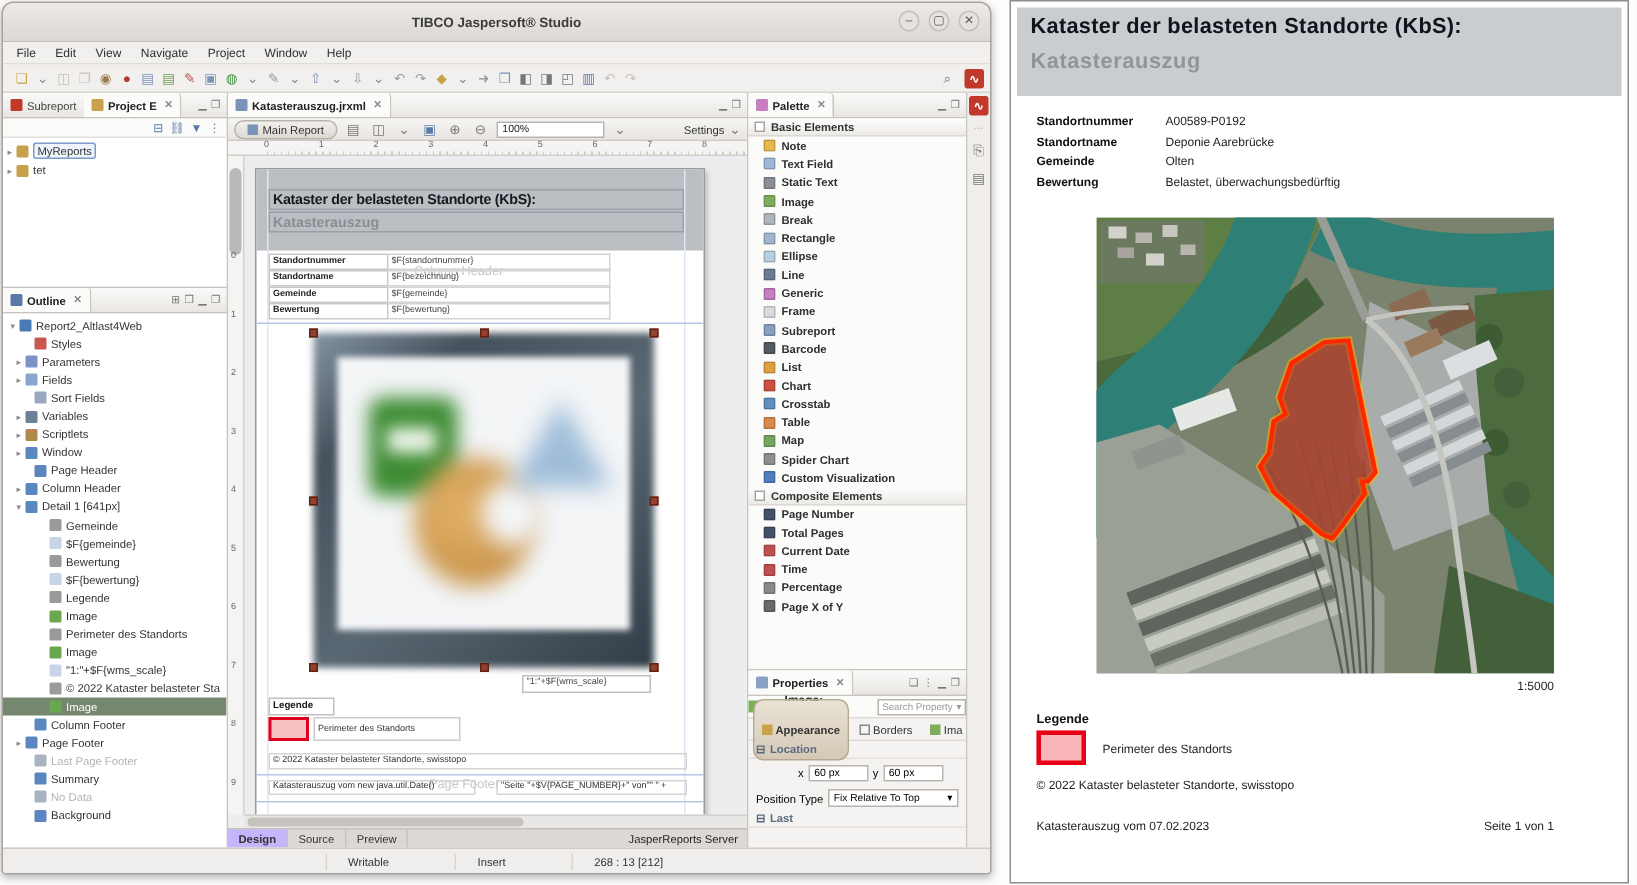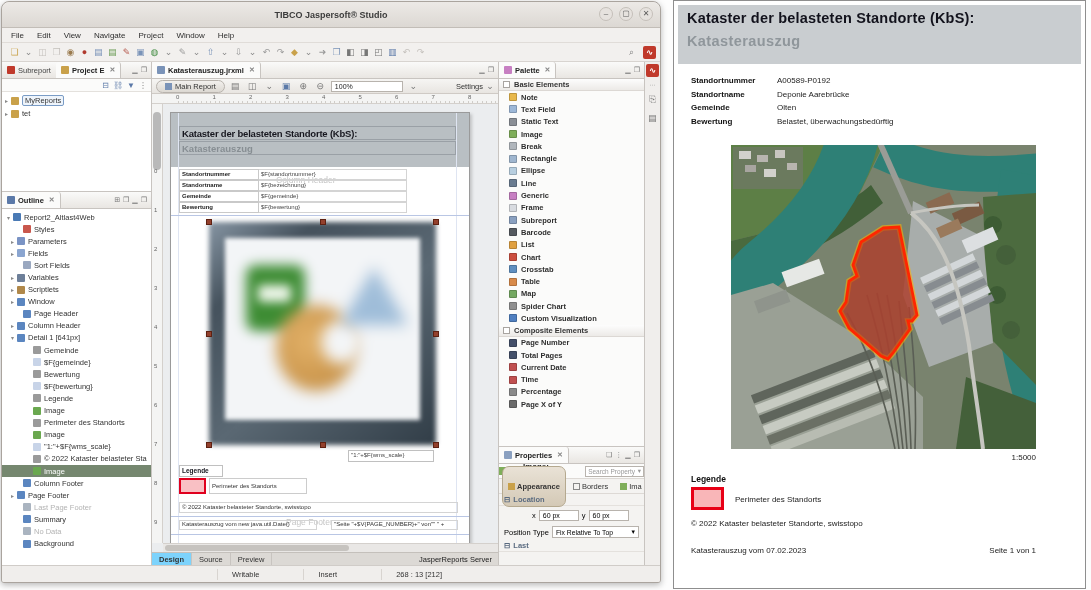--- a/index.html
+++ b/index.html
@@ -76,21 +76,21 @@
   .ph-inner{position:absolute;left:7%;top:7%;right:7%;bottom:11%;background:#f3f5f7;filter:blur(2px);}
   .ph-green{position:absolute;left:11%;top:15%;width:30%;height:36%;background:#3d8c33;border-radius:9px;filter:blur(6px);}
   .ph-greeni{position:absolute;left:17%;top:26%;width:17%;height:9%;background:#eef6ea;border-radius:3px;filter:blur(5px);}
   .ph-orange{position:absolute;left:26%;top:37%;width:41%;height:47%;background:radial-gradient(circle at 42% 42%,#e3b269,#bd863c);border-radius:50%;filter:blur(7px);}
   .ph-bite{position:absolute;left:49%;top:45%;width:21%;height:24%;background:#f3f5f7;border-radius:50%;filter:blur(7px);}
   .ph-tri{position:absolute;right:6%;top:16%;width:0;height:0;border-left:34px solid transparent;border-right:34px solid transparent;border-bottom:58px solid #9fbdd9;filter:blur(7px);}
   .hdl{position:absolute;width:6px;height:6px;background:#93402c;border:1px solid #5e2112;}
 
   .bottabs{height:13px;background:#dcd9d5;border-top:1px solid #c4c0bb;display:flex;align-items:center;font-size:7.5px;color:#333;}
   .btab{padding:0 7px;height:100%;display:flex;align-items:center;border-right:1px solid #c8c4c0;}
-  .btab.active{background:#7dd3fc;font-weight:bold;}
+  .btab.active{background:#c4b5fd;font-weight:bold;}
   .serverlbl{margin-left:auto;padding-right:6px;font-size:7.5px;color:#222;}
 
   
   .palbody{background:#fbfbfa;flex:1;font-size:7.5px;}
   .palhdr{height:12px;display:flex;align-items:center;gap:4px;background:linear-gradient(#fdfdfd,#eceae7);border-bottom:1px solid #dcd8d4;padding:0 4px;font-weight:bold;color:#333;}
   .palhdr .sq{width:7px;height:7px;border:1px solid #a8a4a0;background:#fff;}
   .prow{display:flex;align-items:center;height:12.3px;padding-left:10px;color:#2e2e2e;font-weight:bold;}
   .prow .icn{width:8px;height:8px;border-radius:1px;margin-right:4px;flex:none;border:1px solid rgba(0,0,0,.18);}
 
   

